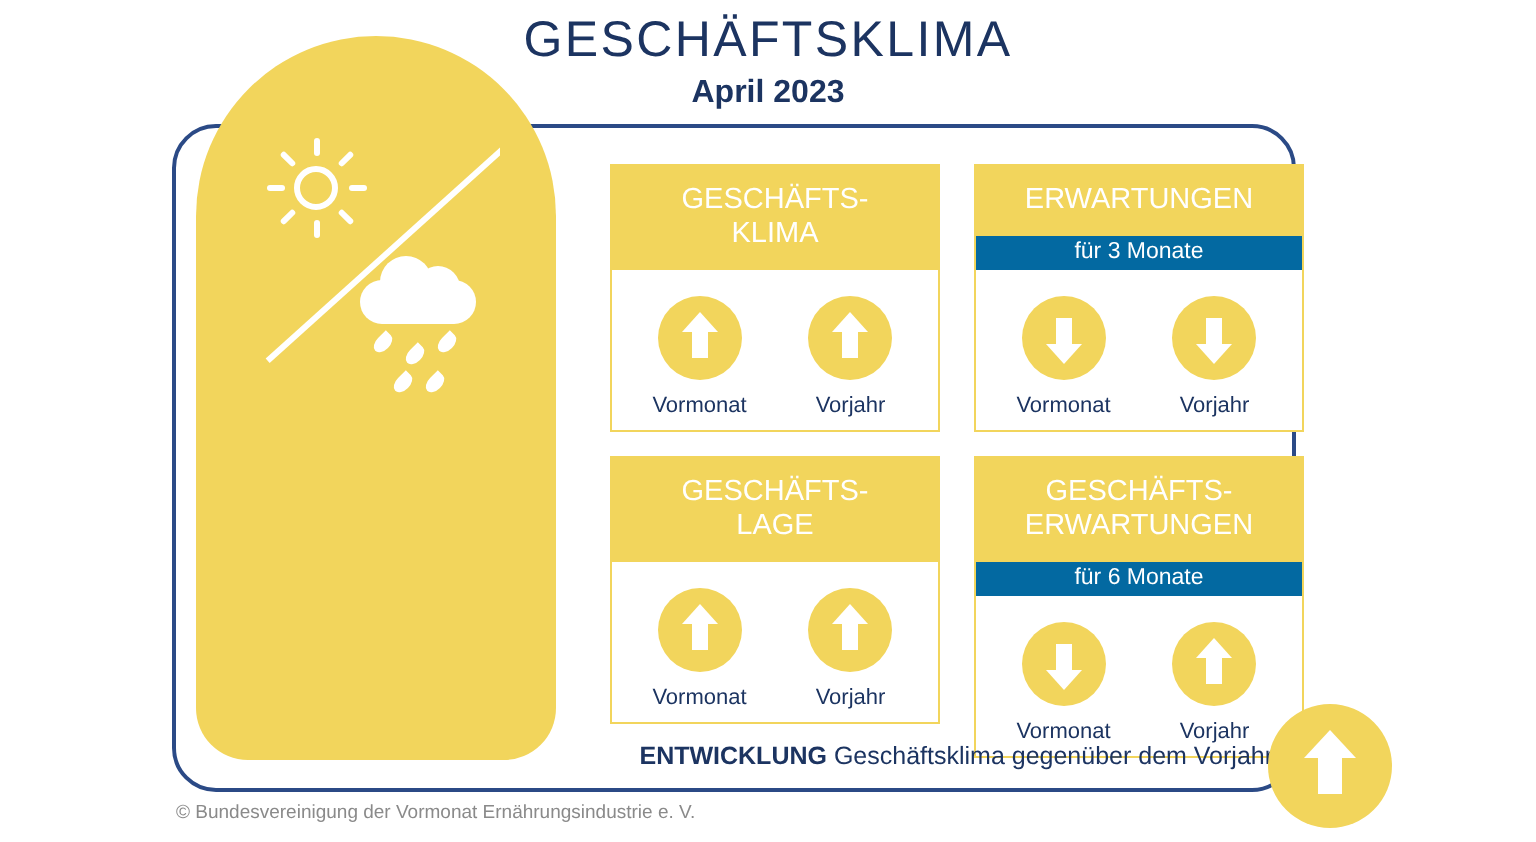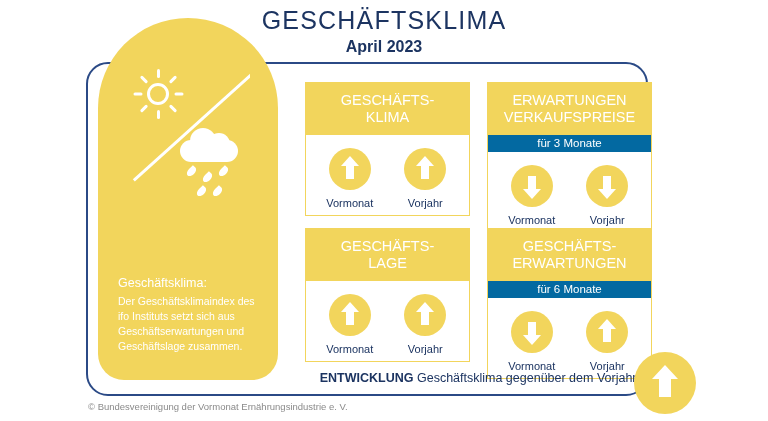--- a/index.html
+++ b/index.html
@@ -211,24 +211,20 @@
       <div class="c1"></div>
       <div class="c2"></div>
       <div class="c3"></div>
       <div class="drop" style="left:8px; top:40px;"></div>
       <div class="drop" style="left:24px; top:46px;"></div>
       <div class="drop" style="left:40px; top:40px;"></div>
       <div class="drop" style="left:18px; top:60px;"></div>
       <div class="drop" style="left:34px; top:60px;"></div>
     </div>
 
-    <div class="badge-text">
-      <div class="bt-title">Geschäftsklima:</div>
-      <div class="bt-body">Der Geschäftsklimaindex des ifo Instituts setzt sich aus Geschäftserwartungen und Geschäftslage zusammen.</div>
-    </div>
   </div>
 
   <div class="card" style="left:305px; top:82px; width:165px;">
     <div class="card-head">
       <div>GESCHÄFTS-</div>
       <div>KLIMA</div>
     </div>
     <div class="card-body">
       <div class="metric">
         <div class="circle">
@@ -247,21 +243,20 @@
             </div>
         </div>
         <div class="metric-label">Vorjahr</div>
       </div>
     </div>
   </div>
 
   <div class="card" style="left:487px; top:82px; width:165px;">
     <div class="card-head">
       <div>ERWARTUNGEN</div>
-      <div>VERKAUFSPREISE</div>
     </div>
     <div class="card-sub">für 3 Monate</div>
     <div class="card-body">
       <div class="metric">
         <div class="circle">
           <div class="arrow down">
               <div class="shaft"></div>
               <div class="head"></div>
             </div>
         </div>

